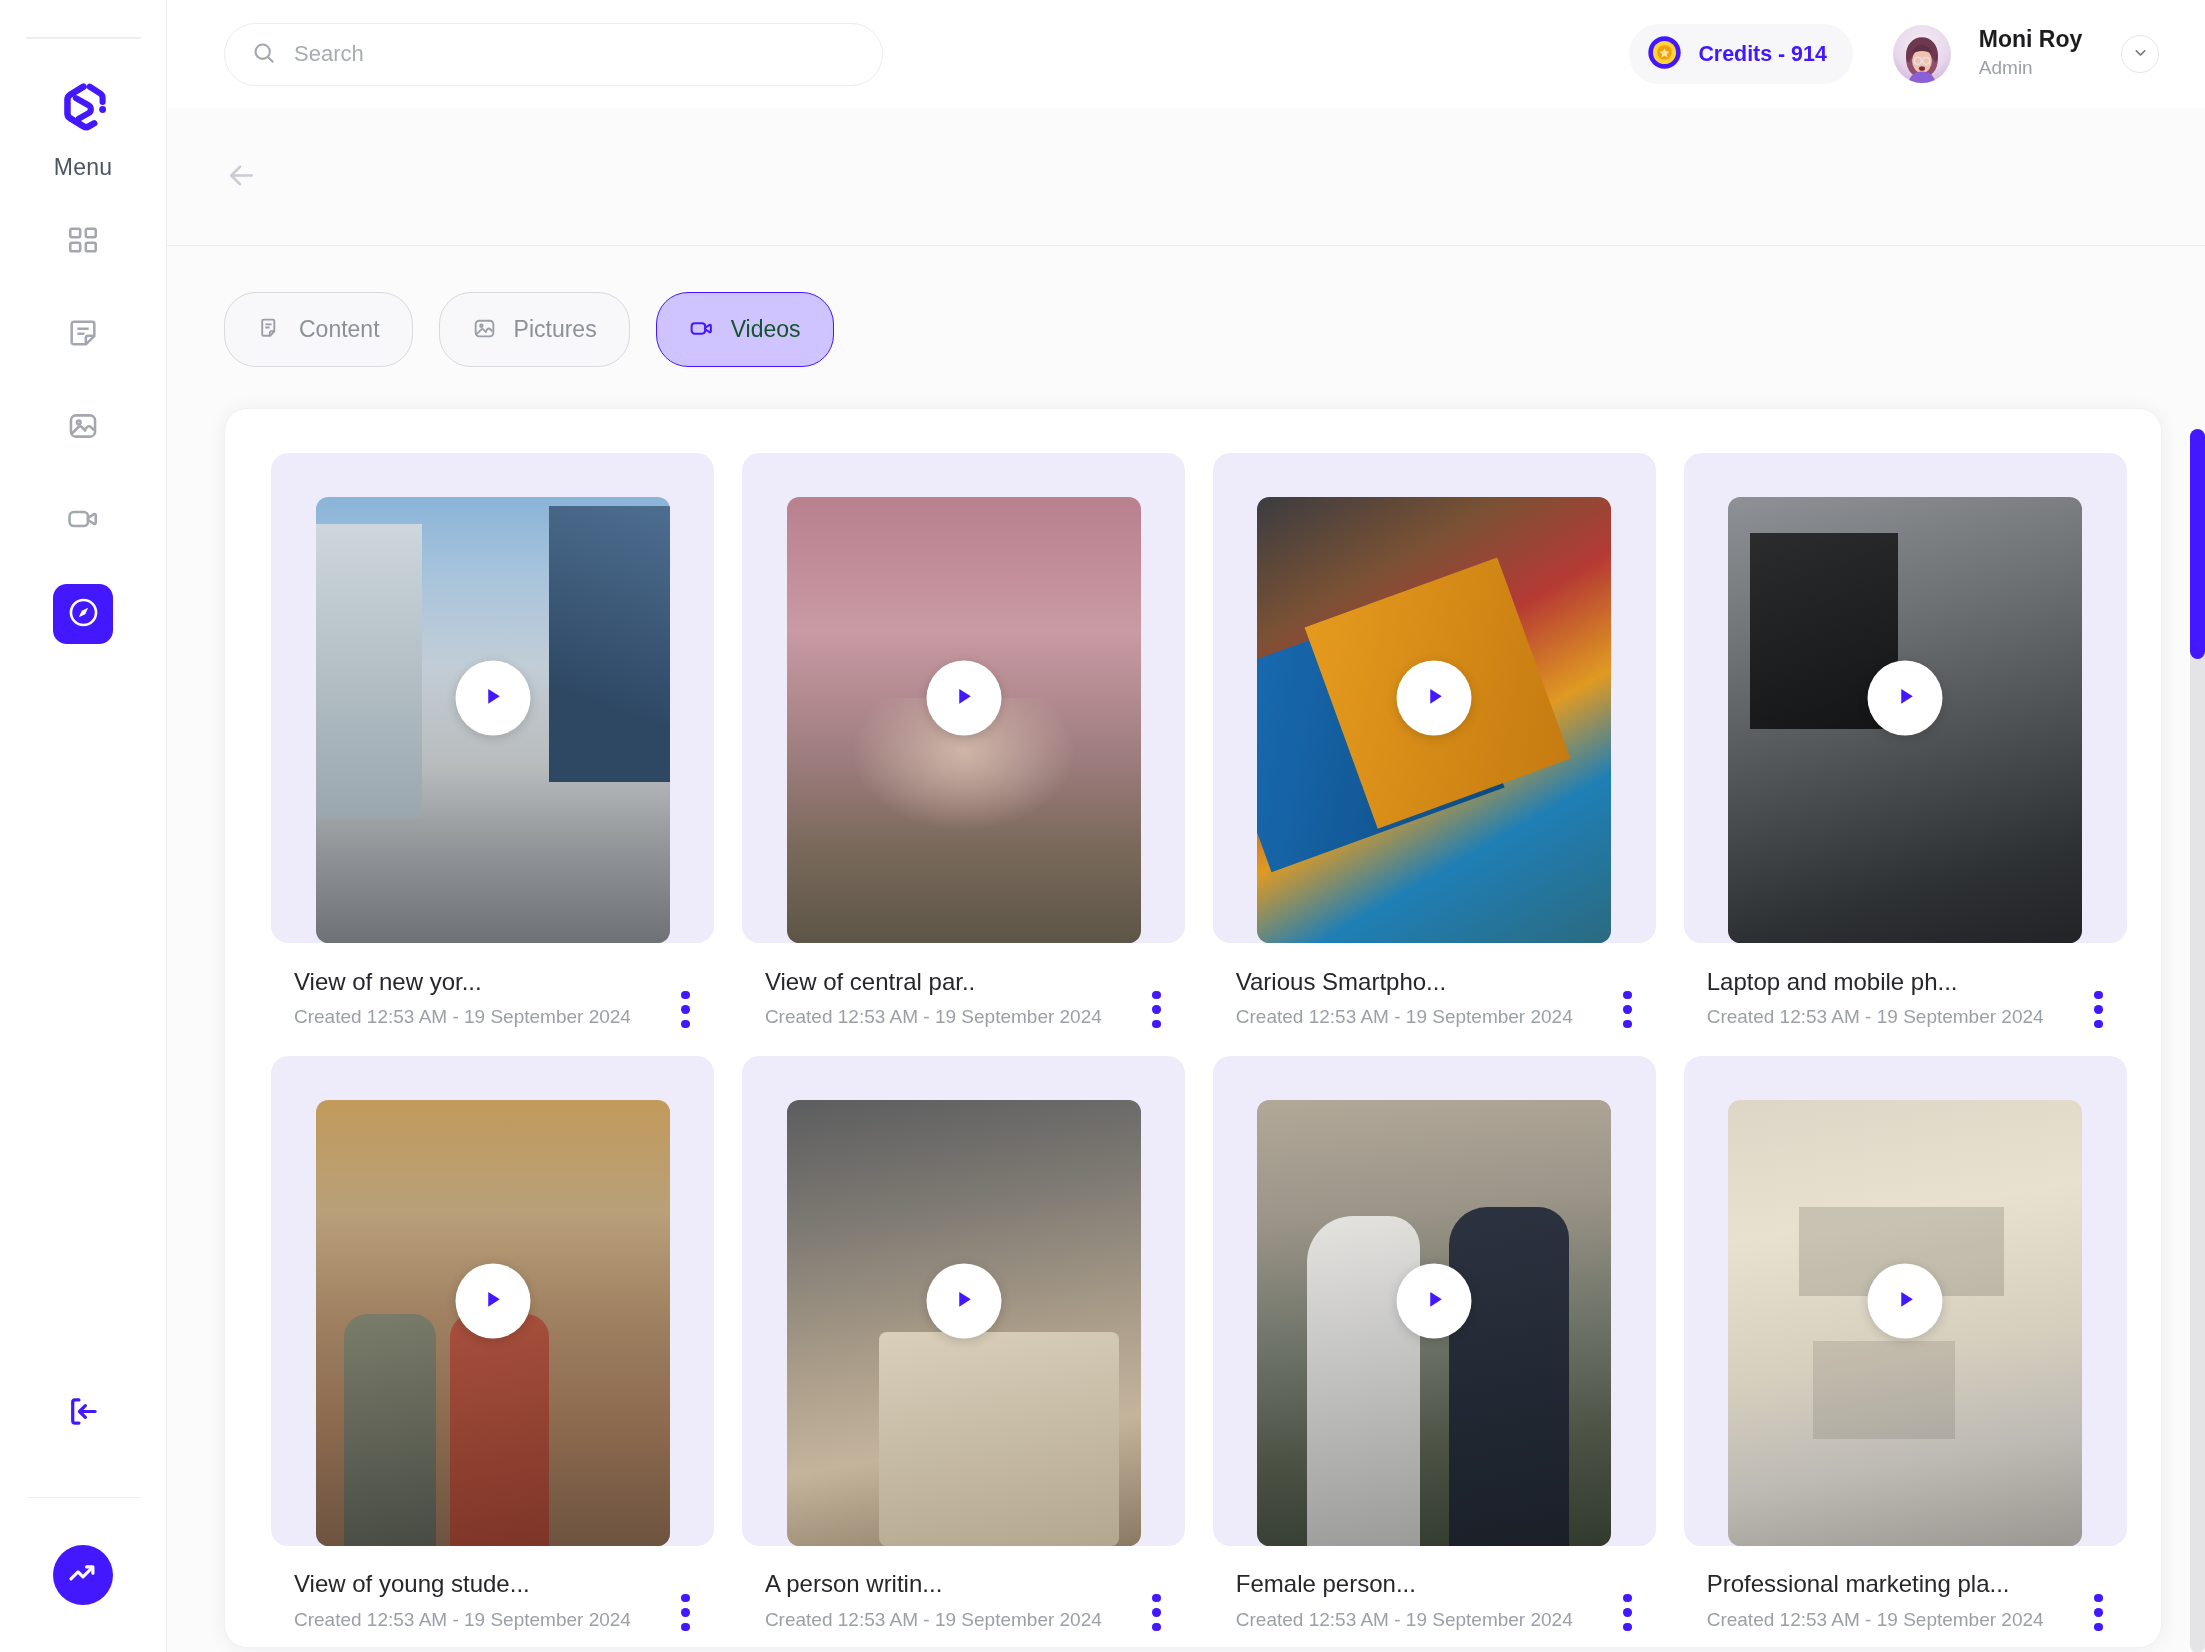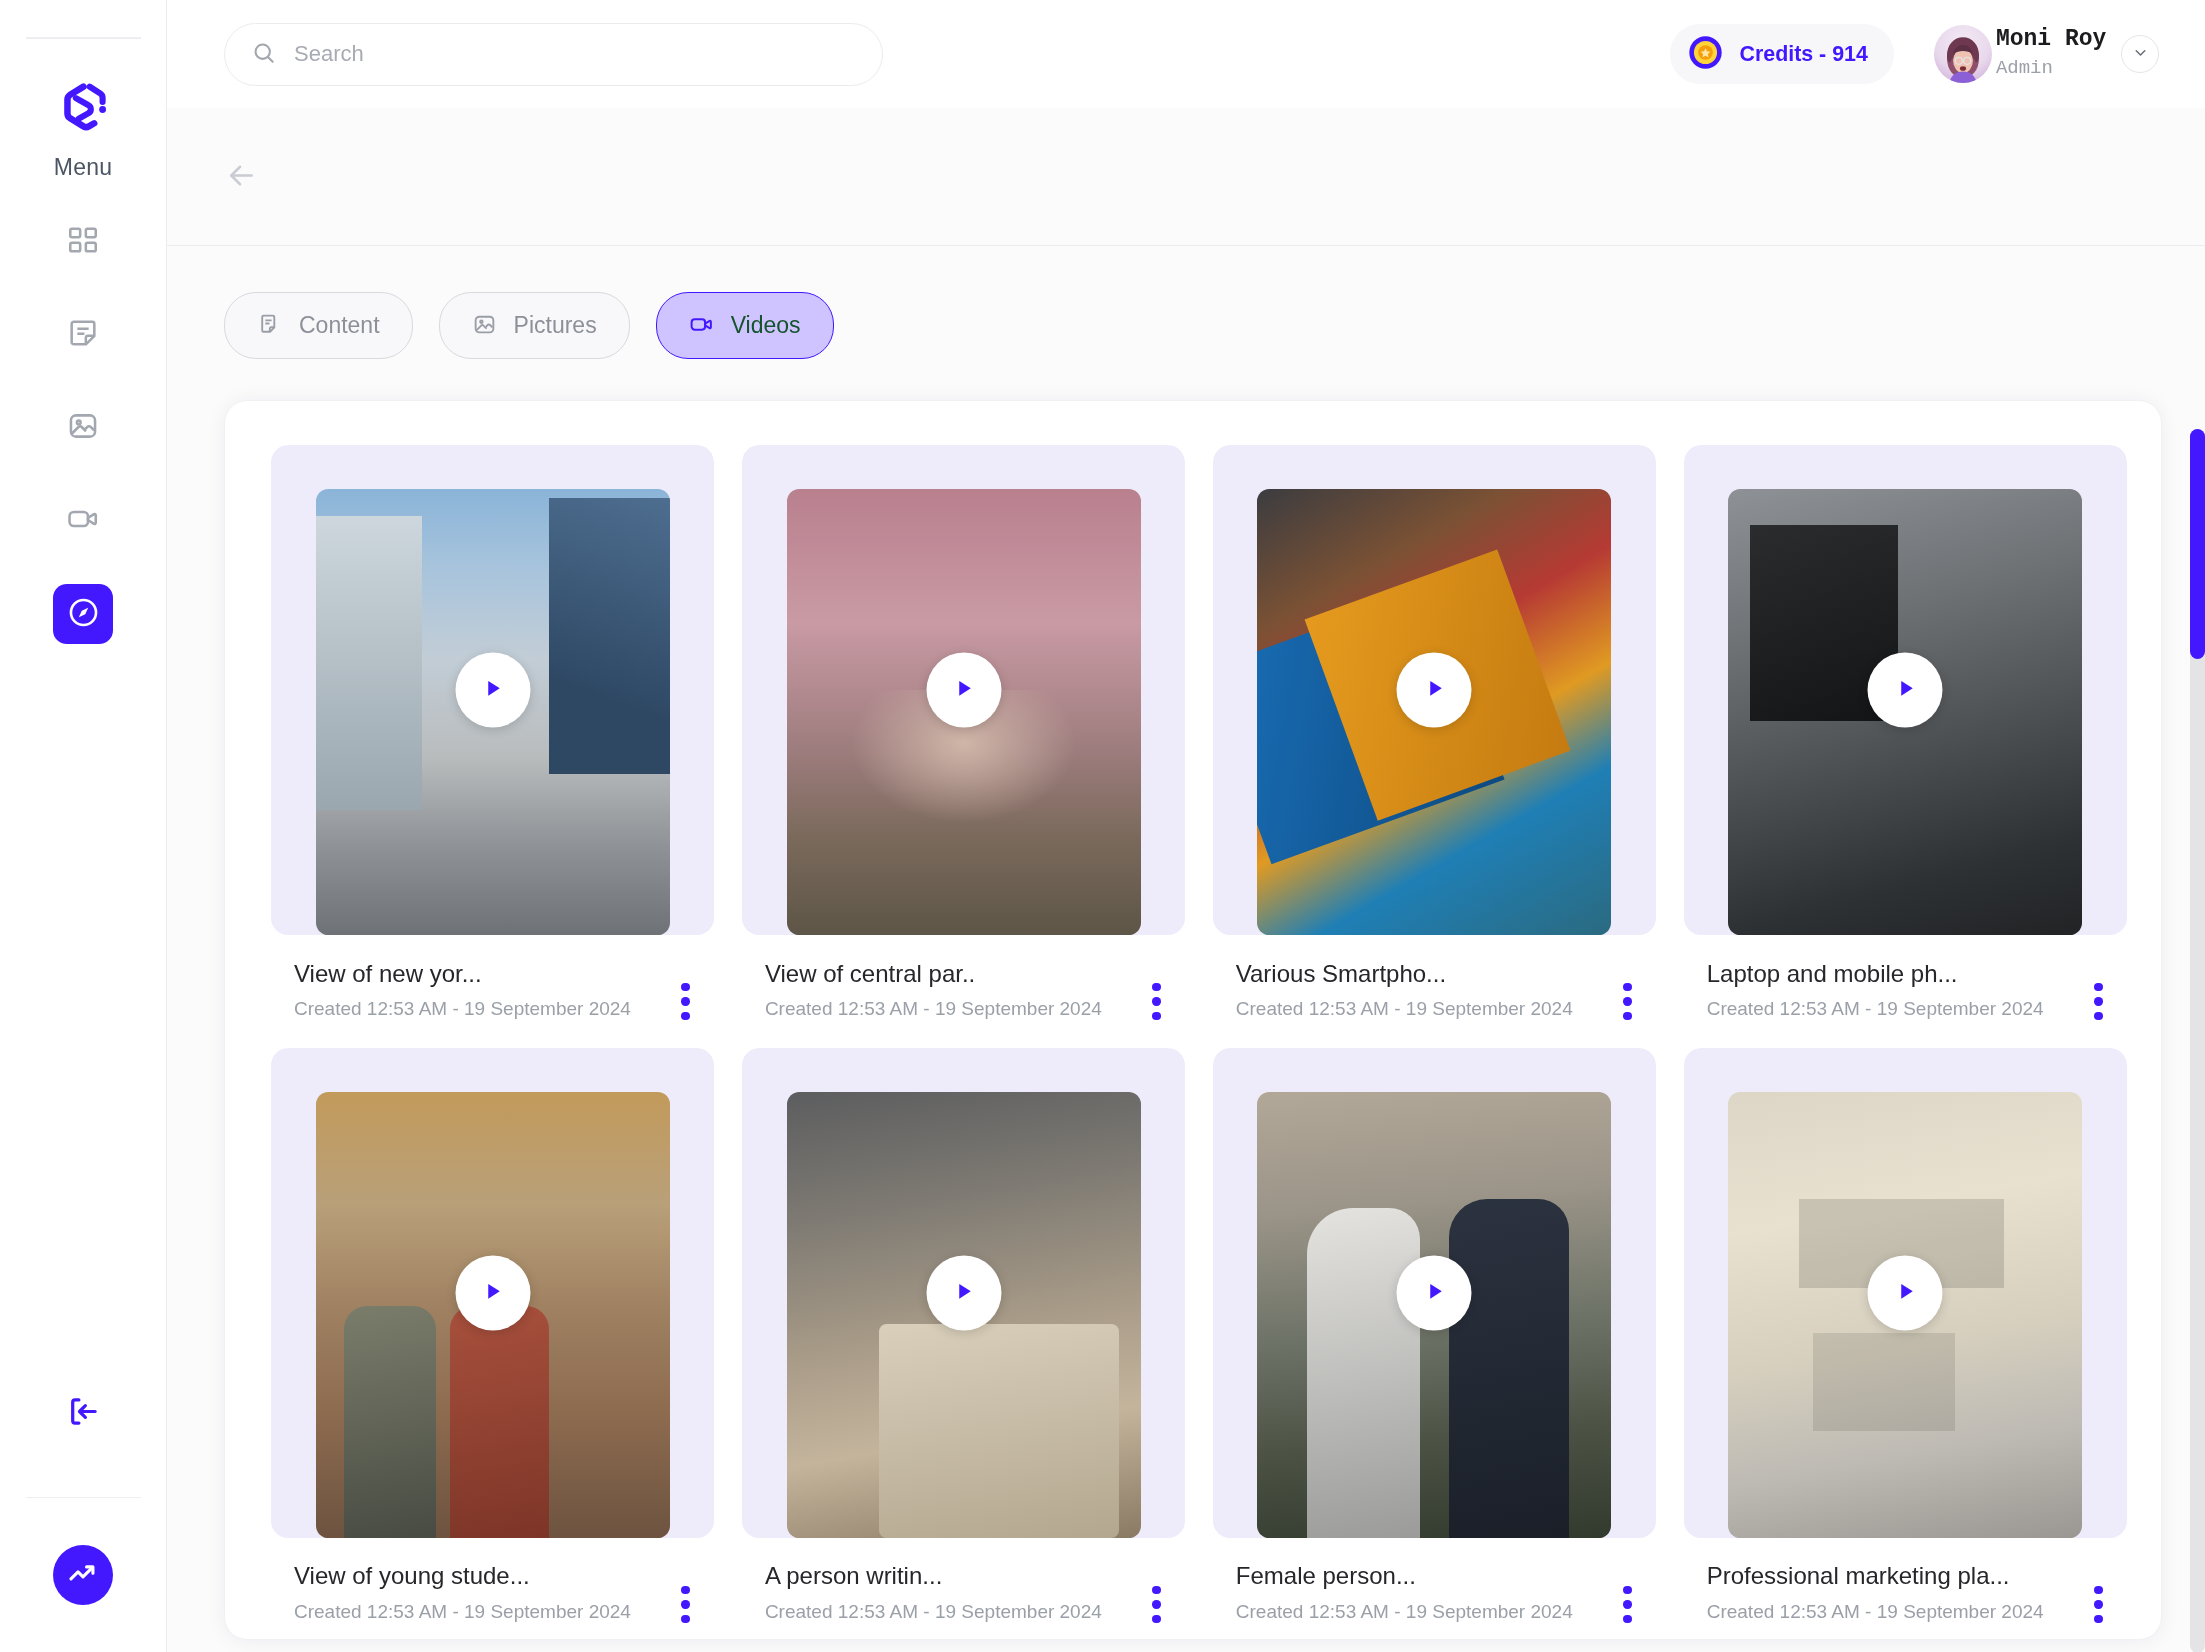--- a/index.html
+++ b/index.html
@@ -62,21 +62,21 @@
     font-family: "Liberation Sans", sans-serif; background: transparent; width: 100%;
   }
   .search-input::placeholder { color: #a7abb3; }
   .topbar-right { margin-left: auto; display: flex; align-items: center; gap: 40px; }
   .credits-pill {
     height: 60px; background: #f7f7fa; border-radius: 31px;
     display: flex; align-items: center; gap: 15.3px; padding: 0 26px 0 17px;
     cursor: pointer;
   }
   .credits-text { font-size: 21.4px; color: #4318ff; font-weight: 600; white-space: nowrap; }
-  .profile { display: flex; align-items: center; gap: 4px; cursor: pointer; font-family: Liberation Mono, monospace; }
+  .profile { display: flex; align-items: center; gap: 28px; cursor: pointer; }
   .avatar {
     width: 58px; height: 58px; border-radius: 50%;
     background: radial-gradient(circle at 50% 30%, #f3eaf3 0%, #e8d8ec 55%, #c9a5d6 100%);
     position: relative; overflow: hidden; flex: 0 0 58px;
   }
   .prof-name { font-size: 23px; color: #1c1c1e; font-weight: 600; line-height: 1.12; }
   .prof-role { font-size: 19px; color: #9ba0a8; line-height: 1.3; margin-top: 3.1px;}
   .chev-btn {
     width: 38px; height: 38px; border-radius: 50%; border: 1.5px solid #e6e6ea;
     display: flex; align-items: center; justify-content: center; margin-left: 10.7px; cursor: pointer;
@@ -86,21 +86,21 @@
     height: 138px; background: #fbfbfc;
     display: flex; align-items: center; gap: 29px; padding: 0 0 0 57px;
     border-bottom: 1.5px solid #ededf0;
     flex: 0 0 138px;
   }
   .page-title { font-size: 45px; color: #2e2e34; font-weight: 700; letter-spacing: -0.3px;}
 
   .content-area { flex: 1 1 auto; padding: 46px 43px 0 57px; overflow: hidden; position: relative; }
   .tabs { display: flex; gap: 26px; }
   .tab {
-    height: 67px; border-radius: 32px; border: 1.5px solid #d9d9de; background: #f8f8fa;
+    height: 75px; border-radius: 32px; border: 1.5px solid #d9d9de; background: #f8f8fa;
     display: flex; align-items: center; gap: 17px; padding: 0 32px; cursor: pointer;
   }
   .tab-label { font-size: 23px; color: #8c9098; }
   .tab.active { background: #cfc4ff; border-color: #4318ff; }
   .tab.active .tab-label { color: #14532d; }
 
   .panel {
     margin-top: 41px;
     background: #ffffff; border-radius: 23px;
     box-shadow: 0 1.5px 20px rgba(20,20,43,0.06);

